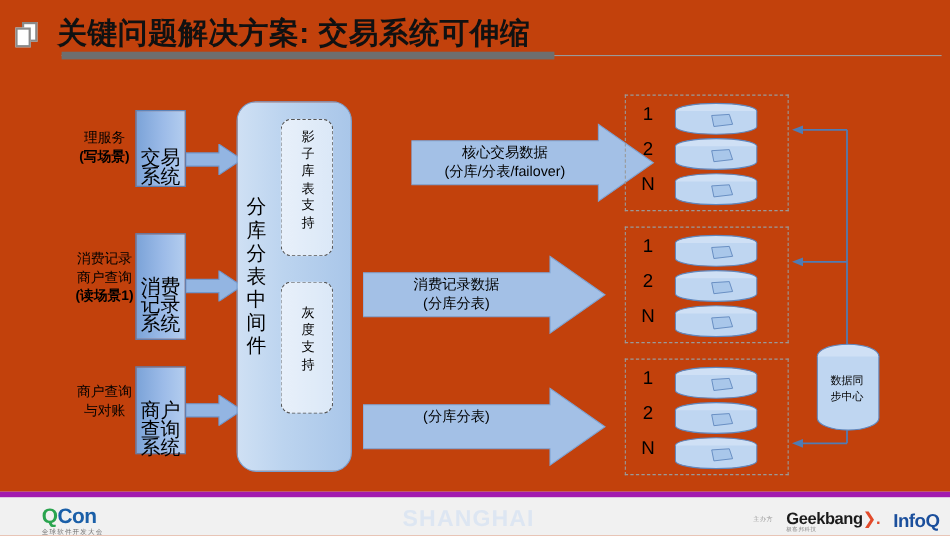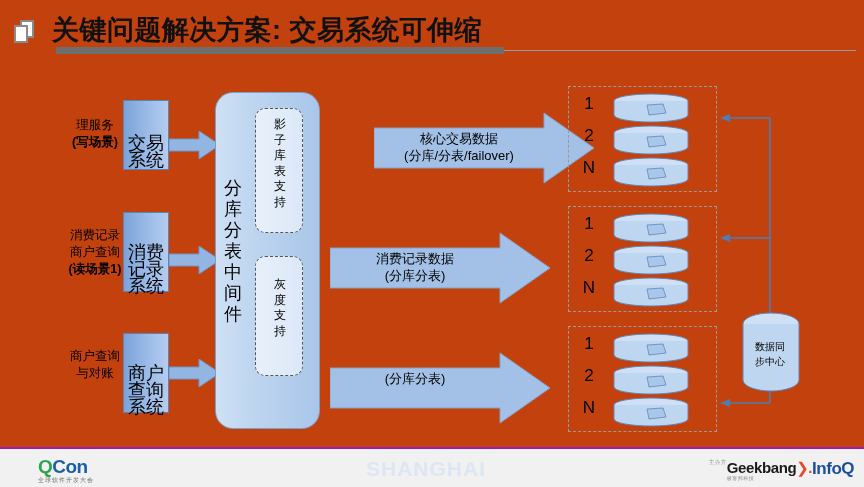--- a/index.html
+++ b/index.html
@@ -95,31 +95,31 @@
   
   .sync-center { position: absolute; }
   .sync-text {
     position: absolute; left: 0; width: 56px; text-align: center;
     font-size: 10px; line-height: 15px; color: #000;
   }
 
   
   .footer {
     position: absolute; left: 0; bottom: 0; width: 864px; height: 40px;
-    background: #f1f1f1; border-top: 2px solid #a21caf;
+    background: #f1f1f1; border-top: 5px solid #a21caf;
   }
   .qcon { position: absolute; left: 38px; top: 7px; }
   .qcon .q { font-size: 19px; font-weight: bold; color: #2aa44f; letter-spacing:-0.5px;}
   .qcon .con { font-size: 19px; font-weight: bold; color: #1a5fa8; letter-spacing:-0.5px;}
   .qcon .sub { font-size: 6px; color: #6f6f6f; letter-spacing: 1px; margin-top: -2px; }
   .shanghai {
     position: absolute; left: 366px; top: 8px;
     font-size: 21px; font-weight: bold; color: #dde6f2; letter-spacing: 1px;
   }
-  .sponsor { position: absolute; right: 10px; top: 10px; display: flex; align-items: flex-start; gap: 0;}
+  .sponsor { position: absolute; right: 10px; top: 10px; display: flex; align-items: center; gap: 12px;}
   .sponsor .host { font-size: 5.5px; color: #999; margin-bottom: 3px; letter-spacing:0.5px;}
   .gb { position: relative; }
   .gb .gbtop { font-size: 15px; font-weight: bold; color: #1b1b1b; letter-spacing:-0.4px;}
   .gb .gbtop .arw { color: #e24a2a; }
   .gb .gbsub { font-size: 5px; color: #8a8a8a; letter-spacing: 0.5px; margin-top:-2px;}
   .infoq { font-size: 17px; font-weight: bold; color: #1b4f9c; letter-spacing:-0.5px; }
 </style>
 </head>
 <body>
 
@@ -149,21 +149,21 @@
   <svg class="small-arrow" style="left:169px; top:131px;" width="52" height="28">
     <polygon points="0,8 30,8 30,0 51,14 30,28 30,20 0,20" fill="#93b5e2" stroke="#6f96cc" stroke-width="1"></polygon>
   </svg>
 
   <div class="svc-label" style="left:40px; top:227px;">
     <div>消费记录</div>
     <div>商户查询</div>
     <div style="font-weight:bold">(读场景1)</div>
   </div>
 
-  <div class="sys-box" style="left:123px; top:212px; height:80px;">
+  <div class="sys-box" style="left:123px; top:212px; height:97px;">
     <div class="vtext">
       <div>消费</div>
       <div>记录</div>
       <div>系统</div>
     </div>
   </div>
 
   <svg class="small-arrow" style="left:169px; top:246px;" width="52" height="28">
     <polygon points="0,8 30,8 30,0 51,14 30,28 30,20 0,20" fill="#93b5e2" stroke="#6f96cc" stroke-width="1"></polygon>
   </svg>

